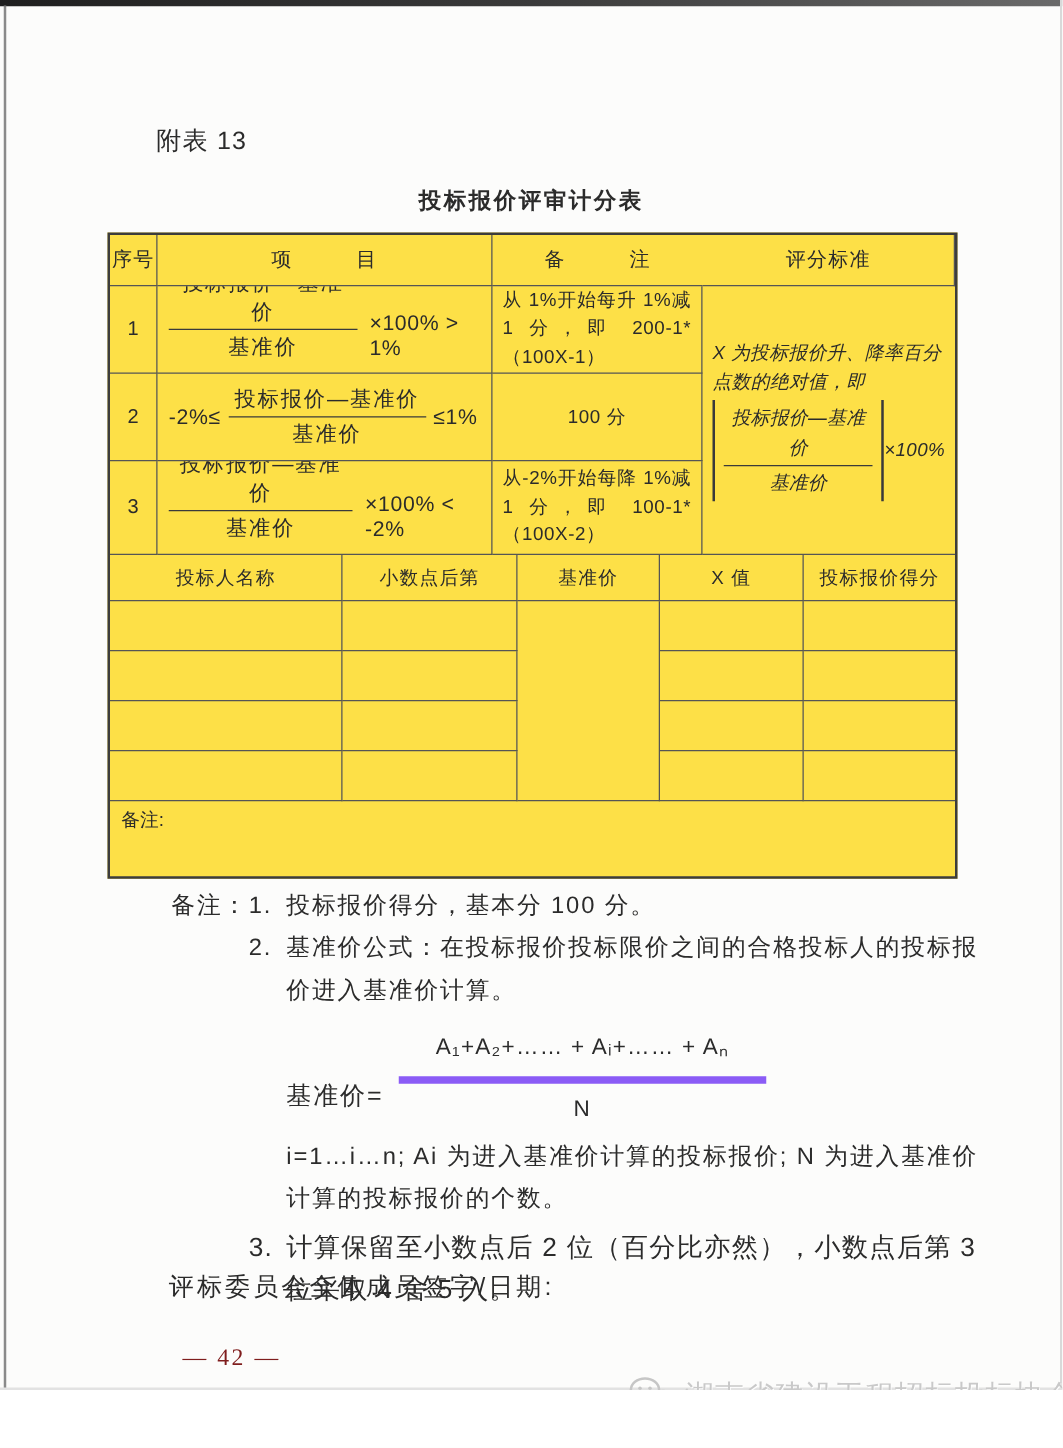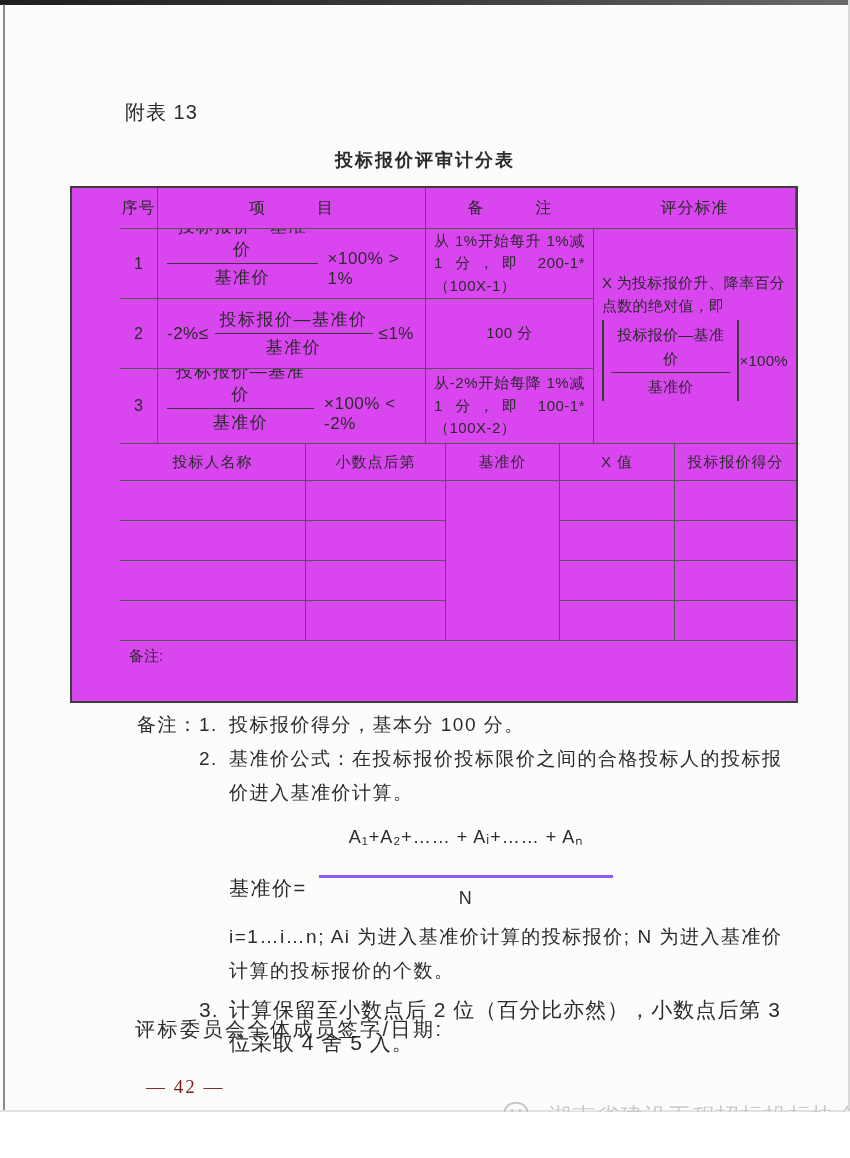--- a/index.html
+++ b/index.html
@@ -14,43 +14,43 @@
     background:linear-gradient(90deg,#1f1f1f 0%,#3a3a3a 50%,#6a6a6a 100%); }
   .edge-left { position:absolute; top:4px; left:3px; width:2px; height:1154px; background:#646464; opacity:.75; }
   .edge-right { position:absolute; top:0; right:0; width:2px; height:100%; background:#d9d9d9; }
   .edge-bottom { position:absolute; bottom:0; left:0; width:100%; height:2px; background:#e2e2e2; }
 
   .doc-label { position:absolute; left:125px; top:99px; font-size:20px; letter-spacing:1px; }
   .doc-title { position:absolute; left:0; top:148px; width:850px; text-align:center;
     font-size:18px; font-weight:bold; letter-spacing:2px; }
 
   
-  .doc-table { position:absolute; left:70px; top:186px; width:fit-content;
-    border:2px solid #3c3c3c; background:#d946ef;padding-left:48px; }
+  .doc-table { position:absolute; left:86px; top:186px; width:fit-content;
+    border:2px solid #3c3c3c; background:#fde047; }
   .cell { box-sizing:border-box; border-right:1px solid #555; border-bottom:1px solid #555;
     display:flex; align-items:center; justify-content:center; overflow:hidden; }
   .lastcol { border-right:none; }
 
   .tA { display:grid; grid-template-columns:38px 268px 168px 202px;
         grid-template-rows:41px 70px 70px 75px; }
   .tA .hd { font-size:16px; letter-spacing:1px; }
   .c-seq { font-size:16px; }
   .c-item { justify-content:flex-start; padding-left:9px; font-size:17px; letter-spacing:1.5px; }
   .c-item.bottomalign { align-items:flex-end; padding-bottom:9px; }
   .frac { display:inline-block; text-align:center; }
   .frac .num { display:block; border-bottom:1.5px solid #3a3a3a; padding:0 5px 2px; }
   .frac .den { display:block; padding-top:2px; }
   .sfx { margin-left:10px; letter-spacing:0.5px; }
   .pfx { margin-right:6px; letter-spacing:0.5px; }
   .sfx2 { margin-left:6px; letter-spacing:0.5px; }
   .c-score { font-size:15px; padding:5px 8px; letter-spacing:0.5px; }
   .c-score .wrap { text-align:justify; line-height:1.5; }
   .c-score.center { justify-content:center; }
   .c-remark { grid-column:4; grid-row:2/5; flex-direction:column; align-items:center;
-    justify-content:center; padding:6px 8px; font-size:15px; line-height:1.55; letter-spacing:0.3px; }
+    justify-content:center; padding:6px 8px; font-size:15px; line-height:1.55; letter-spacing:0.3px;font-style:italic; }
   .absrow { display:flex; align-items:center; margin-top:3px; }
   .absbox { border-left:2px solid #3a3a3a; border-right:2px solid #3a3a3a; padding:3px 7px; }
   .abs-sfx { margin-left:0; }
 
   .tB { display:grid; grid-template-columns:186px 140px 114px 115px 121px;
         grid-template-rows:37px 40px 40px 40px 40px; }
   .tB .hd { font-size:15px; letter-spacing:1px; }
   .merged { grid-column:3; grid-row:2/6; }
 
   .tC { box-sizing:border-box; height:60px; padding:6px 9px; font-size:15px; }
@@ -60,21 +60,21 @@
     font-size:19px; letter-spacing:1.5px; line-height:1.8; }
   .note-row { display:flex; }
   .n-label { width:62px; flex:none; }
   .n-num { width:30px; flex:none; }
   .n-text { flex:1; }
   .note-row.big { font-size:21px; line-height:1.6; margin-top:6px; letter-spacing:1px; }
 
   .formula { display:flex; align-items:flex-end; margin:10px 0 6px 92px; }
   .f-lhs { padding-bottom:8px; font-size:20px; }
   .bigfrac { text-align:center; margin-left:12px; }
-  .bf-num { display:block; padding:0 30px 22px; border-bottom:3px solid #8b5cf6;
+  .bf-num { display:block; padding:0 30px 8px; border-bottom:6px solid #8b5cf6;
     font-size:18px; letter-spacing:1px; }
   .bf-den { display:block; padding-top:4px; font-size:18px; }
   .f-note { margin-left:92px; width:556px; line-height:1.75; }
 
   .signature { position:absolute; left:135px; top:1016px; font-size:20px; letter-spacing:2.5px; }
   .pageno { position:absolute; left:146px; top:1076px; font-family:"Liberation Serif", serif;
     font-size:19px; letter-spacing:2px; color:#7f1d1d; }
 
   .watermark { position:absolute; left:503px; top:1100px; display:flex; align-items:center;
     gap:7px; color:#c9c9c9; font-size:23px; letter-spacing:1px; white-space:nowrap;

